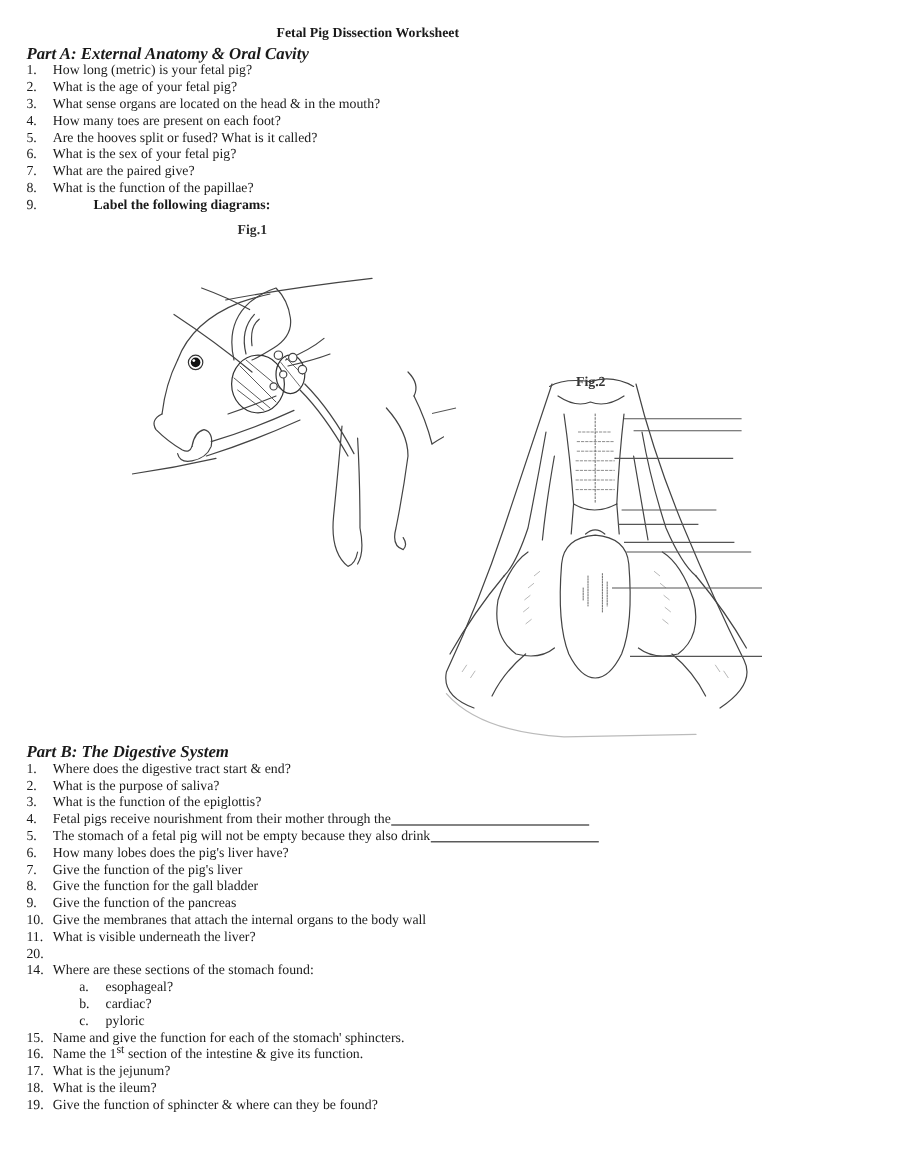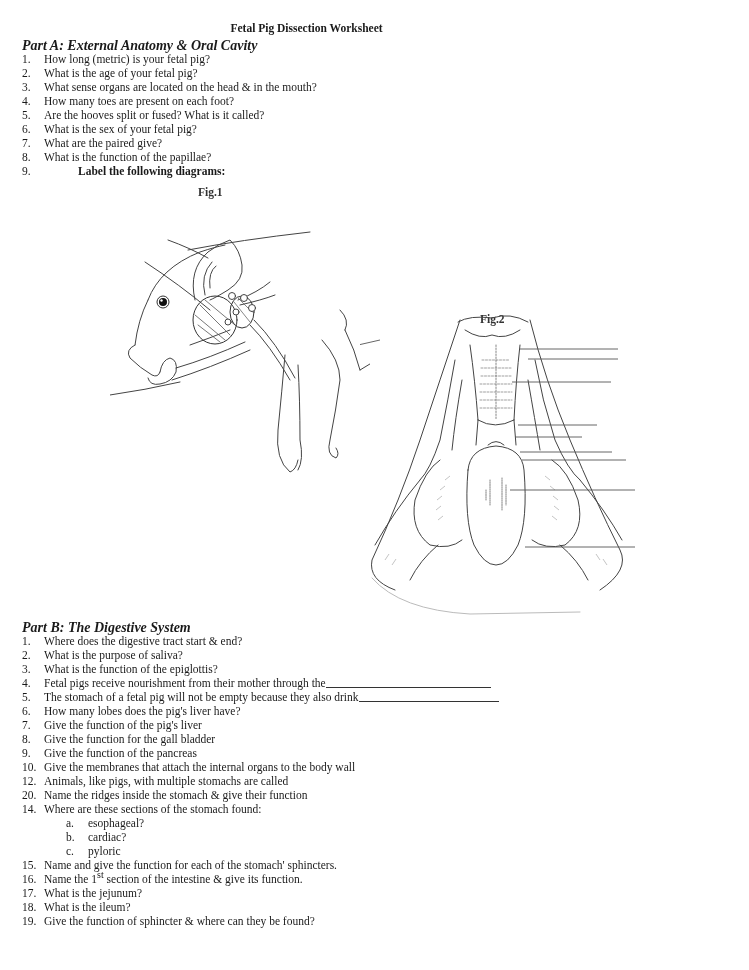--- a/index.html
+++ b/index.html
@@ -223,26 +223,25 @@
     </div>
   <div class="q">
       <span class="num">9.</span>
       <span class="txt">Give the function of the pancreas</span>
     </div>
   <div class="q">
       <span class="num">10.</span>
       <span class="txt">Give the membranes that attach the internal organs to the body wall</span>
     </div>
   <div class="q">
-      <span class="num">12.</span>
-      <span class="txt">Animals, like pigs, with multiple stomachs are called</span>
+      <span class="num">11.</span>
+      <span class="txt">What is visible underneath the liver?</span>
     </div>
   <div class="q">
       <span class="num">20.</span>
-      <span class="txt">Name the ridges inside the stomach &amp; give their function</span>
     </div>
   <div class="q">
       <span class="num">14.</span>
       <span class="txt">Where are these sections of the stomach found:</span>
     </div>
   <div class="q sub">
       <span class="num">a.</span>
       <span class="txt">esophageal?</span>
     </div>
   <div class="q sub">

